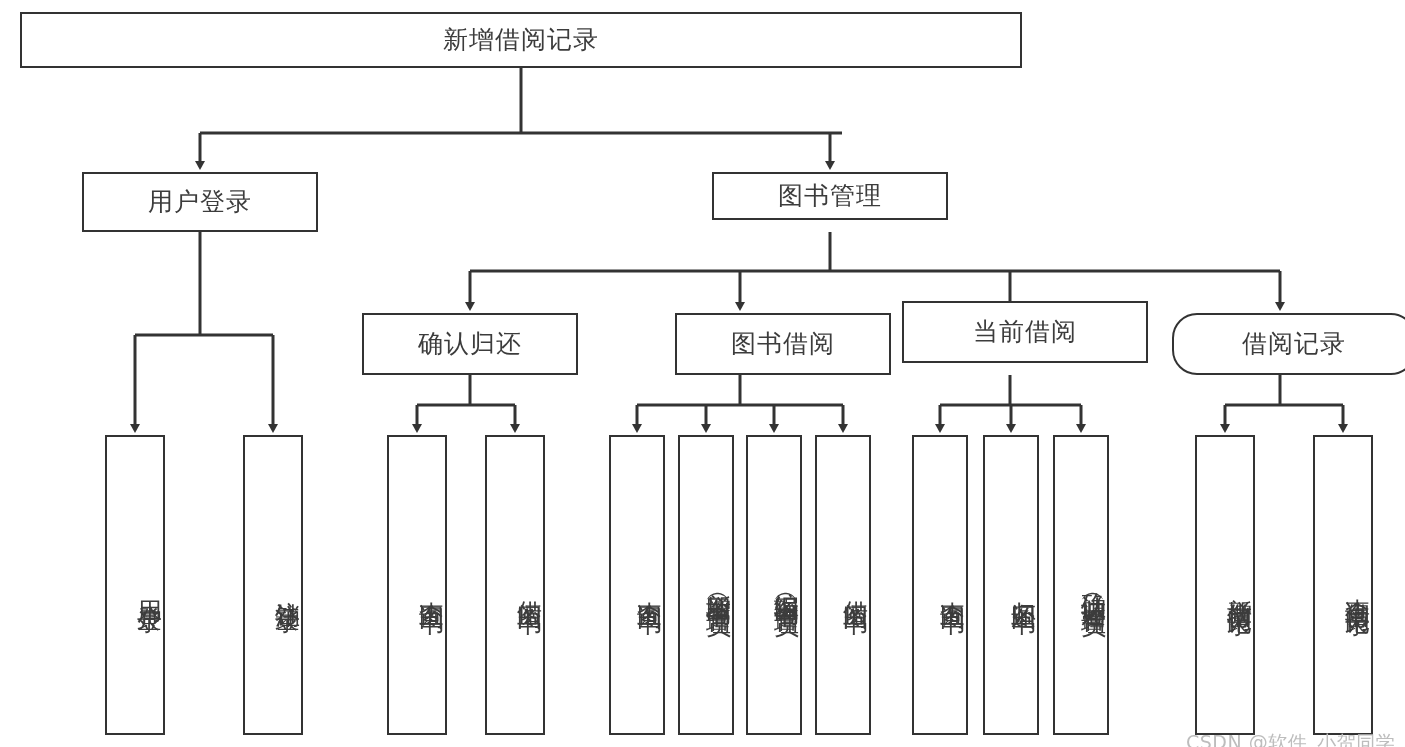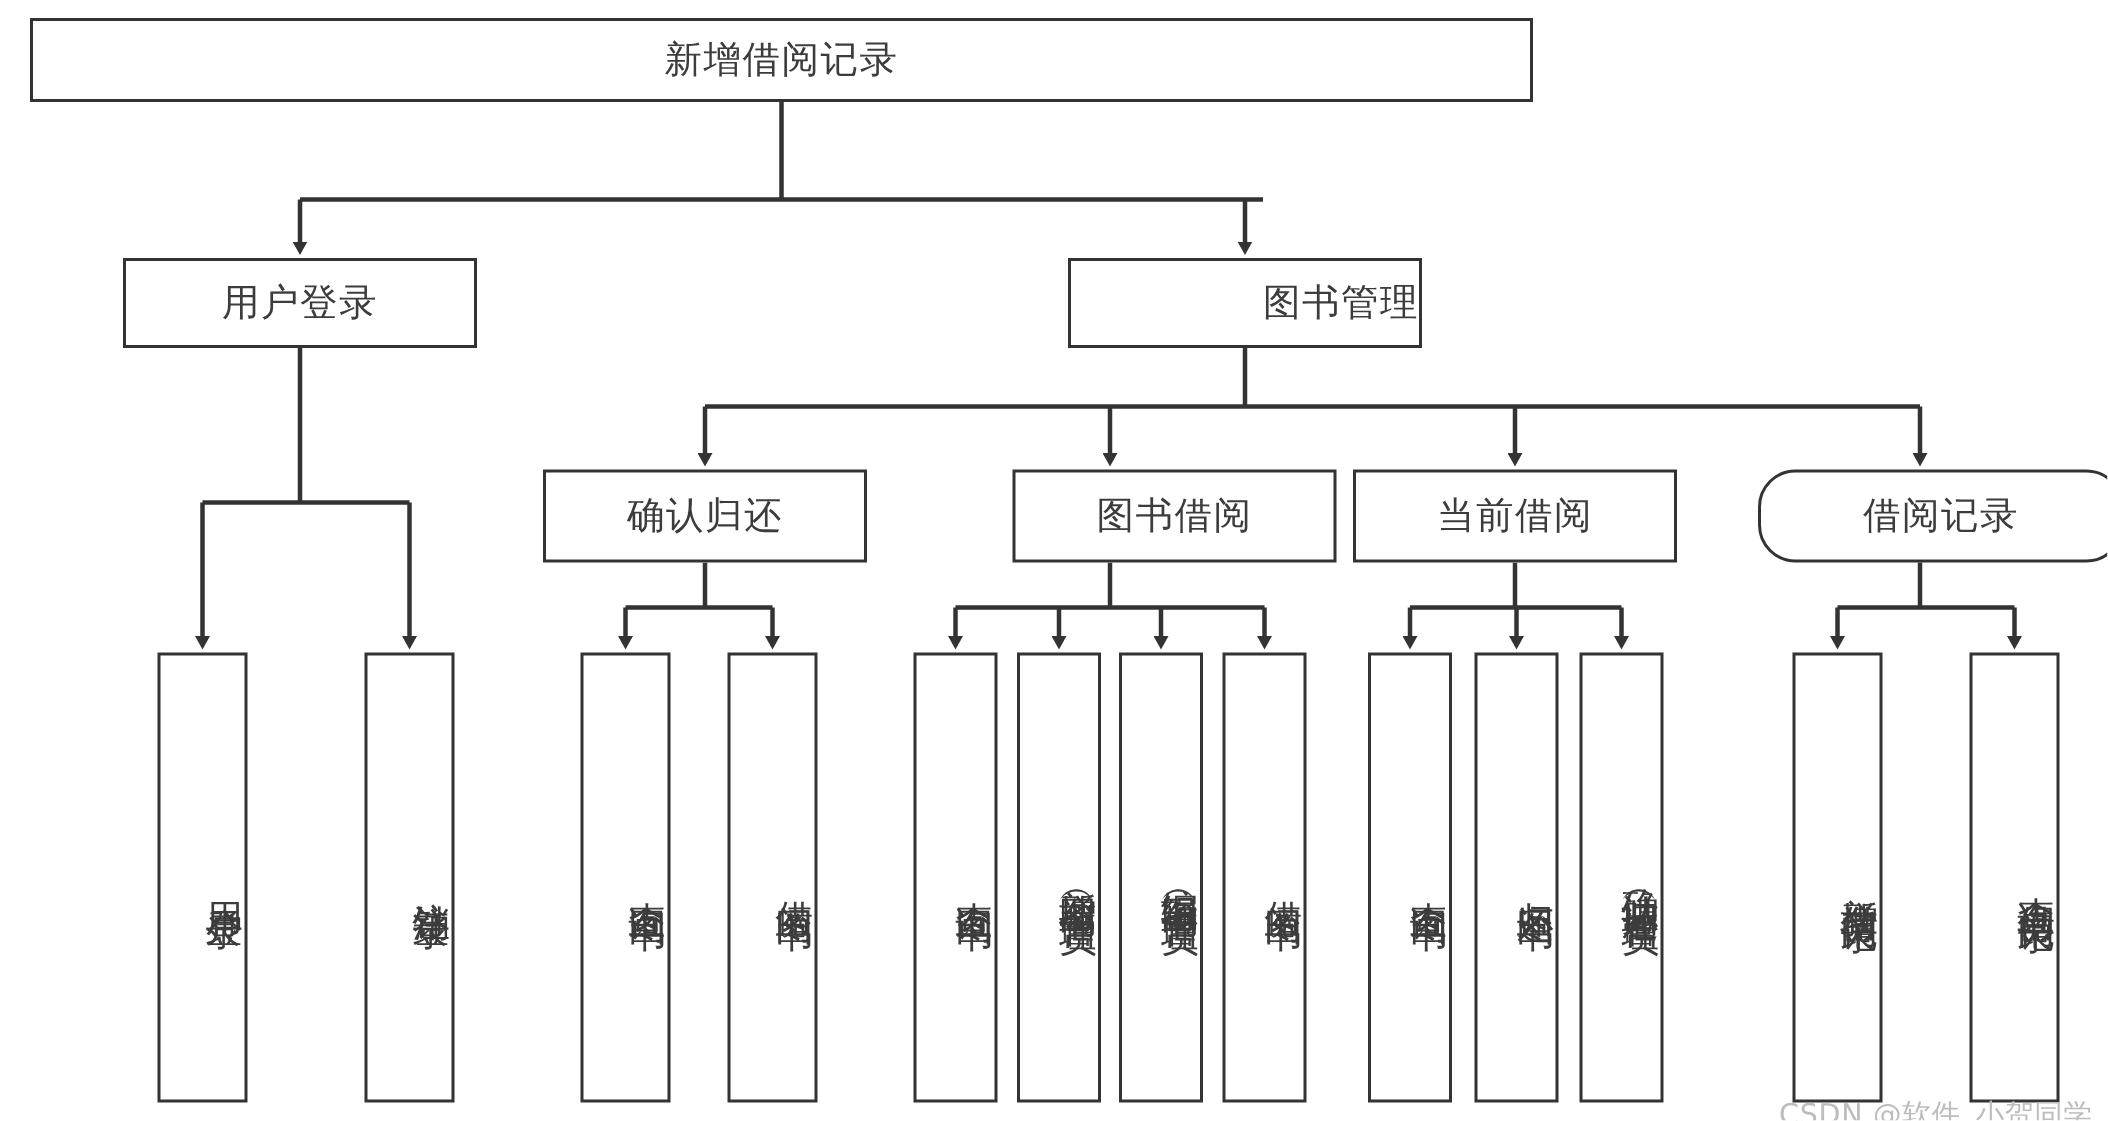--- a/index.html
+++ b/index.html
@@ -122,31 +122,31 @@
     </g>
   </svg>
 
   <div class="node horiz" style="left:20px; top:12px; width:1002px; height:56px;">
     <span>新增借阅记录</span>
   </div>
 
   <div class="node horiz" style="left:82px; top:172px; width:236px; height:60px;">
     <span>用户登录</span>
   </div>
-  <div class="node horiz" style="left:712px; top:172px; width:236px; height:60px;justify-content:flex-end;">
+  <div class="node horiz" style="left:712px; top:172px; width:236px; height:48px;">
     <span>图书管理</span>
   </div>
 
   <div class="node horiz" style="left:362px; top:313px; width:216px; height:62px;">
     <span>确认归还</span>
   </div>
   <div class="node horiz" style="left:632px; top:313px; width:216px; height:62px;margin-left:43px;">
     <span>图书借阅</span>
   </div>
-  <div class="node horiz" style="left:902px; top:313px; width:216px; height:62px;">
+  <div class="node horiz" style="left:902px; top:301px; width:246px; height:62px;">
     <span>当前借阅</span>
   </div>
   <div class="node horiz" style="left:1172px; top:313px; width:244px; height:62px;border-radius:25px;">
     <span>借阅记录</span>
   </div>
 
   <div class="node vert" style="left:105px; top:435px; width:60px; height:300px;">
     <span>用户登录</span>
   </div>
   <div class="node vert" style="left:243px; top:435px; width:60px; height:300px;">

